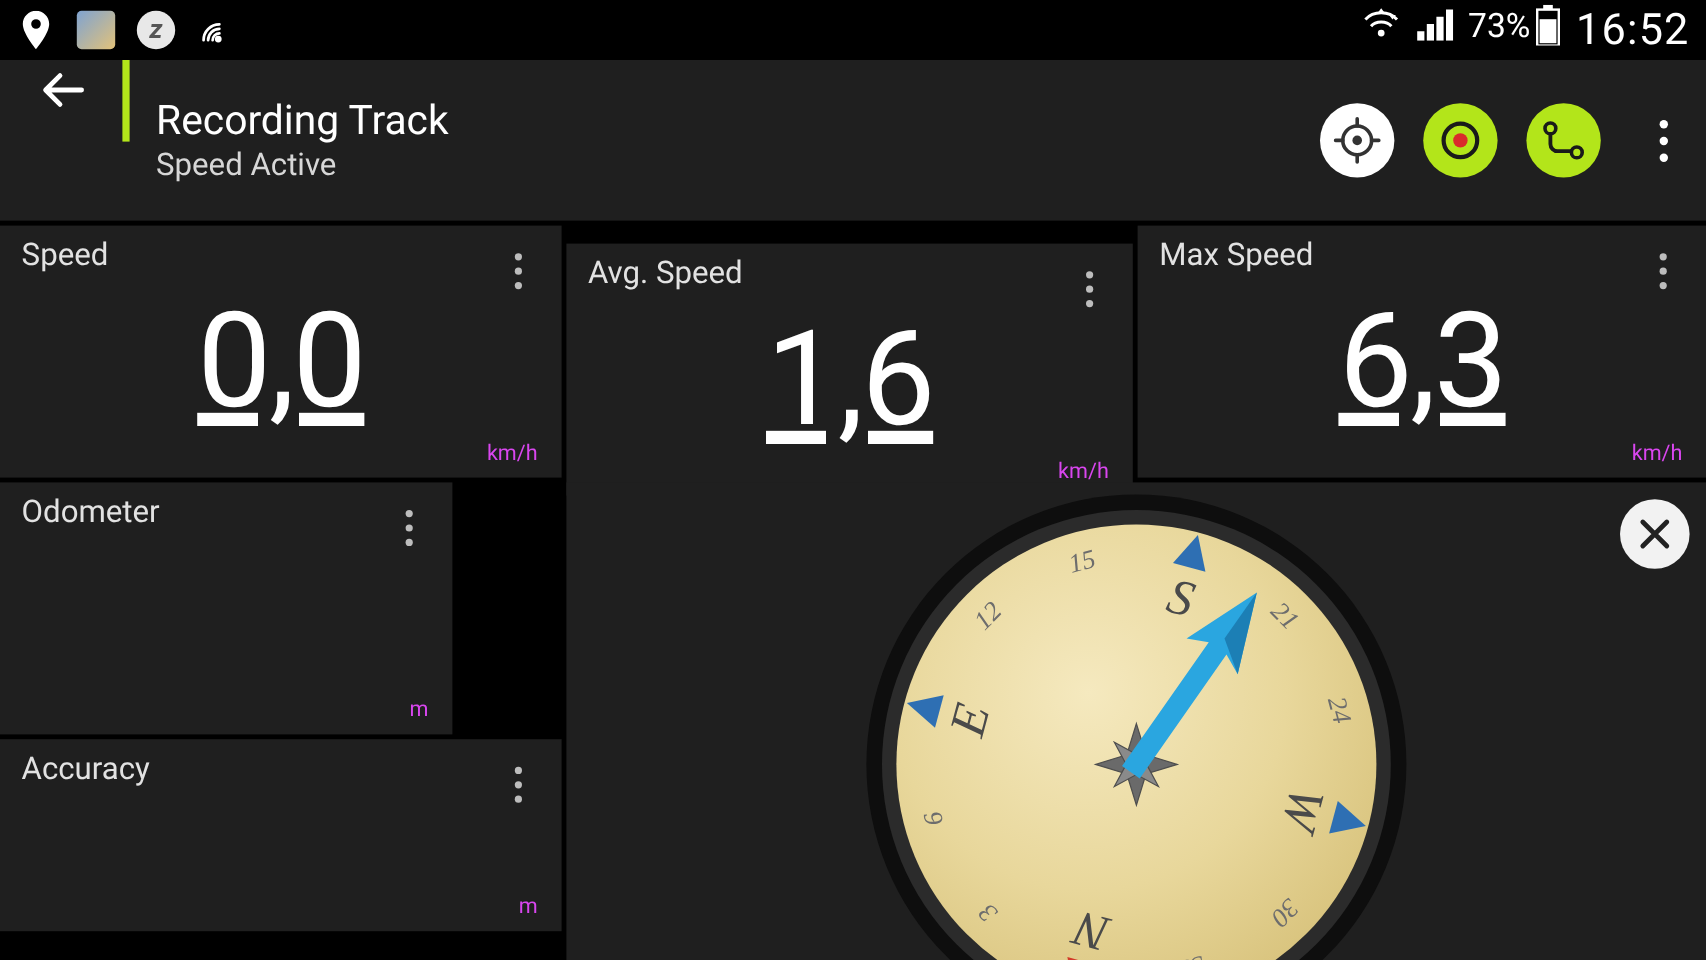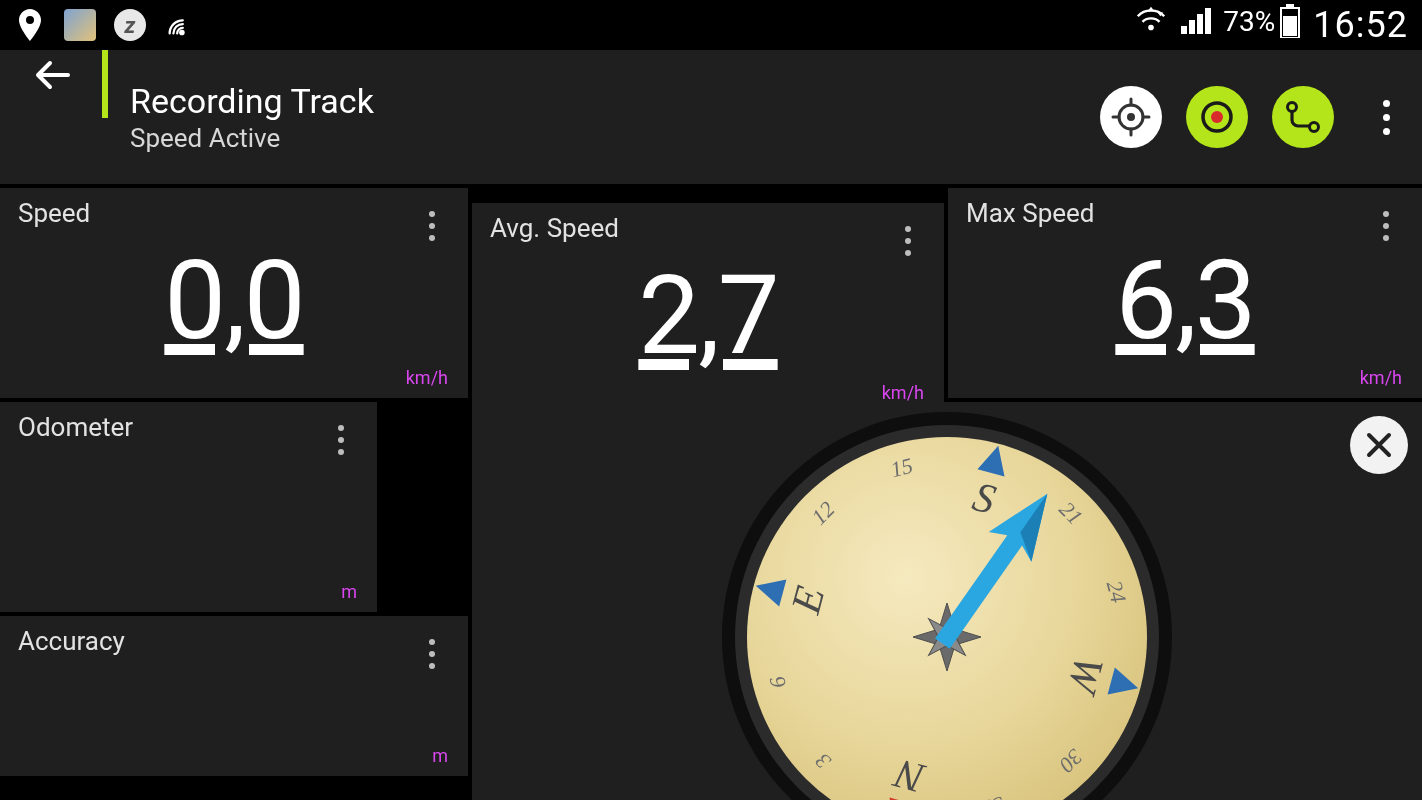--- a/index.html
+++ b/index.html
@@ -147,21 +147,21 @@
       <div class="panel-unit">km/h</div>
     </div>
 
     <div class="panel" style="left:472px; top:19px; width:472px; height:210px;">
       <div class="panel-label">Avg. Speed</div>
       <div class="panel-menu">
           <span></span>
           <span></span>
           <span></span>
         </div>
-      <div class="panel-value">2,7</div>
+      <div class="panel-value">1,6</div>
       <div class="panel-unit">km/h</div>
     </div>
 
     <div class="panel" style="left:948px; top:4px; width:474px; height:210px;">
       <div class="panel-label">Max Speed</div>
       <div class="panel-menu">
           <span></span>
           <span></span>
           <span></span>
         </div>

